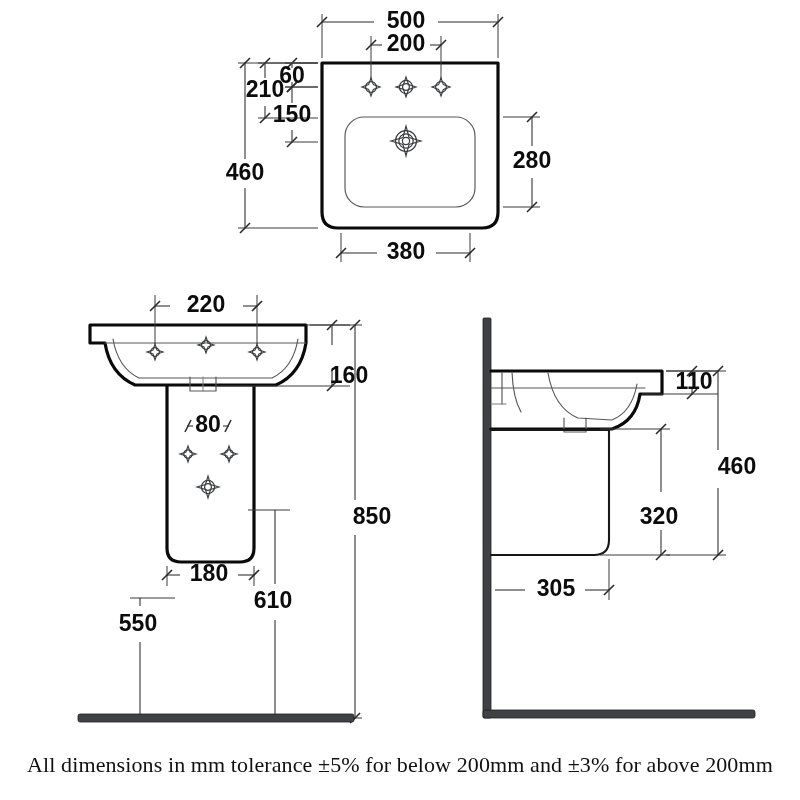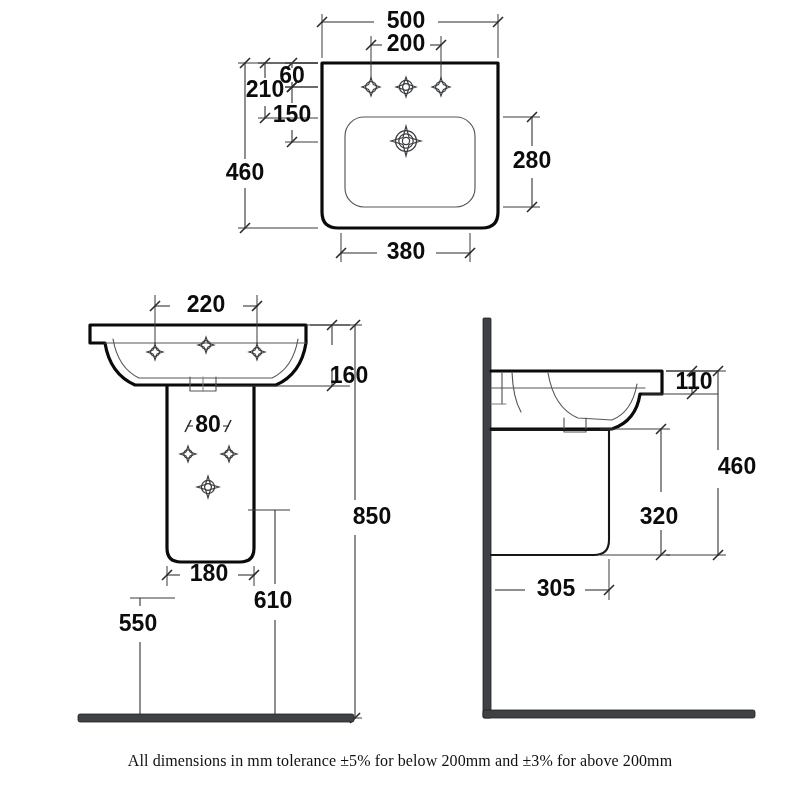--- a/index.html
+++ b/index.html
@@ -45,21 +45,21 @@
     fill: #0c0c0c;
     dominant-baseline: middle;
   }
   .caption {
     position: absolute;
     left: 0;
     top: 752px;
     width: 800px;
     text-align: center;
     font-family: "Liberation Serif", serif;
-    font-size: 16px;
+    font-size: 22px;
     color: #101010;
     letter-spacing: 0.1px;
     white-space: nowrap;
   }
 </style>
 </head>
 <body>
 
 <div id="drawing-root">
 

